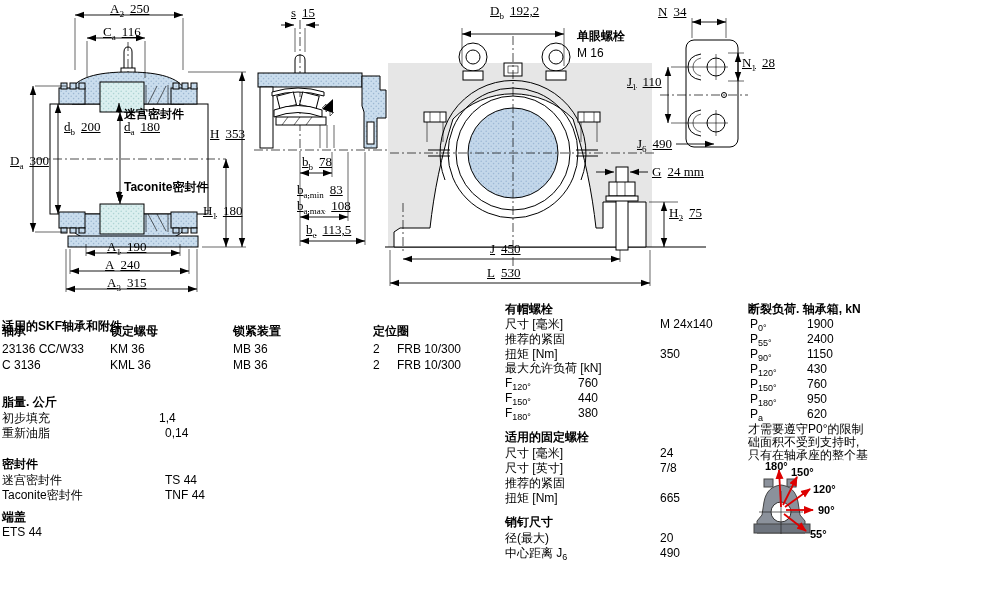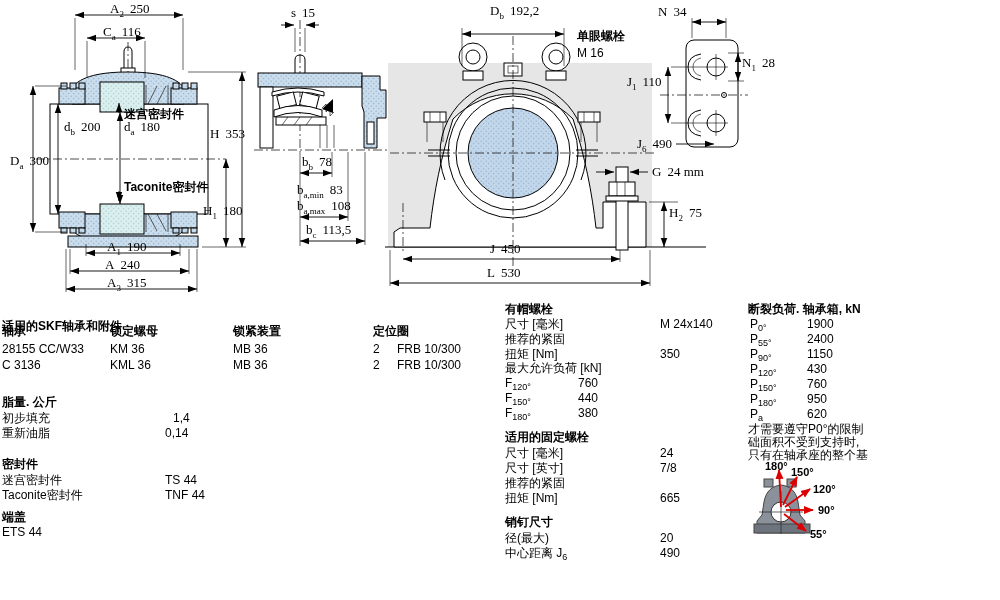--- a/index.html
+++ b/index.html
@@ -9,21 +9,21 @@
   .o{fill:#fff;stroke:#000;stroke-width:1;}
   .s{fill:none;stroke:#000;stroke-width:1;}
   .t{fill:none;stroke:#000;stroke-width:0.6;}
   .cl{fill:none;stroke:#000;stroke-width:0.7;stroke-dasharray:9 3 2 3;}
   .d{fill:none;stroke:#000;stroke-width:0.9;}
   .bl{fill:url(#pblue);stroke:#000;stroke-width:1;}
   .cy{fill:url(#pcyan);stroke:#000;stroke-width:1;}
   .t12{position:absolute;font-size:12px;line-height:13px;white-space:nowrap;}
   .b{font-weight:bold;}
   .t12 sub,.row sub{font-size:9px;}
-  .dim{position:absolute;font-size:13px;line-height:13px;font-family:"Liberation Serif",serif;white-space:nowrap;}
+  .dim{position:absolute;font-size:13px;line-height:13px;font-family:"Liberation Serif",serif;white-space:nowrap;text-decoration:underline;}
   .dim sub{font-size:9px;}
   .dim .dv{padding-left:6px;}
   .row{position:absolute;font-size:12px;line-height:13px;white-space:nowrap;}
   .row .val{position:absolute;top:0;}
   .ang{position:absolute;font-size:11px;font-weight:bold;white-space:nowrap;}
 </style>
 </head>
 <body>
 
 <div class="page">
@@ -293,38 +293,38 @@
 <div class="ang" style="left:810px;top:528px">55°</div>
 
 <div class="t12 b" style="left:2px;top:320px">适用的SKF轴承和附件</div>
 <div class="row b" style="left:2px;top:325px;width:470px">
   <span class="val" style="left:0">轴承</span>
   <span class="val" style="left:108px">锁定螺母</span>
   <span class="val" style="left:231px">锁紧装置</span>
   <span class="val" style="left:371px">定位圈</span>
 </div>
 <div class="row" style="left:2px;top:343px;width:470px">
-  <span class="val" style="left:0">28155 CC/W33</span>
+  <span class="val" style="left:0">23136 CC/W33</span>
   <span class="val" style="left:108px">KM 36</span>
   <span class="val" style="left:231px">MB 36</span>
   <span class="val" style="left:371px">2</span>
   <span class="val" style="left:395px">FRB 10/300</span>
 </div>
 <div class="row" style="left:2px;top:359px;width:470px">
   <span class="val" style="left:0">C 3136</span>
   <span class="val" style="left:108px">KML 36</span>
   <span class="val" style="left:231px">MB 36</span>
   <span class="val" style="left:371px">2</span>
   <span class="val" style="left:395px">FRB 10/300</span>
 </div>
 
 <div class="t12 b" style="left:2px;top:396px">脂量. 公斤</div>
 <div class="row" style="left:2px;top:412px;width:230px">
   <span class="val" style="left:0">初步填充</span>
-  <span class="val" style="left:171px">1,4</span>
+  <span class="val" style="left:157px">1,4</span>
 </div>
 <div class="row" style="left:2px;top:427px;width:230px">
   <span class="val" style="left:0">重新油脂</span>
   <span class="val" style="left:163px">0,14</span>
 </div>
 
 <div class="t12 b" style="left:2px;top:458px">密封件</div>
 <div class="row" style="left:2px;top:474px;width:230px">
   <span class="val" style="left:0">迷宫密封件</span>
   <span class="val" style="left:163px">TS 44</span>

